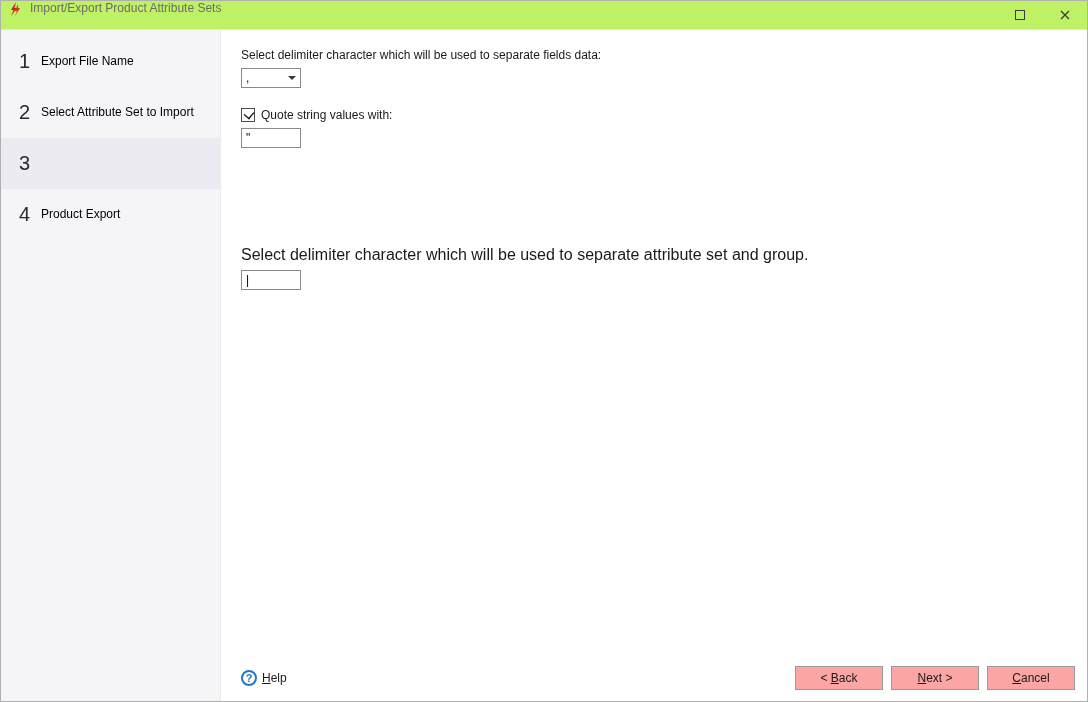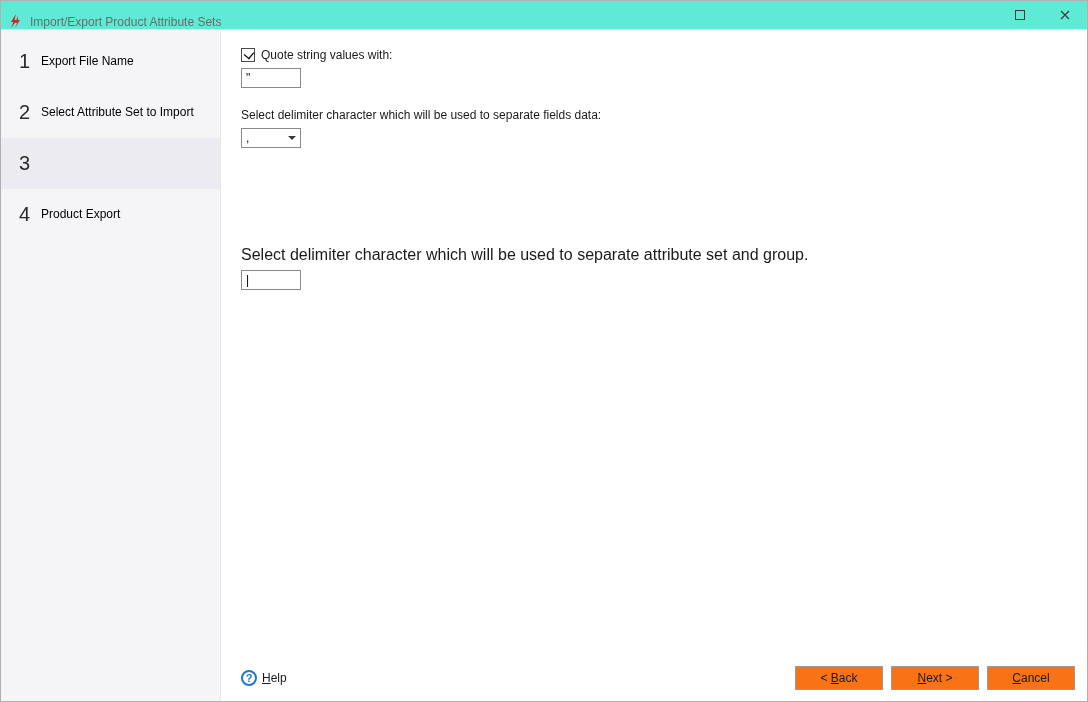--- a/index.html
+++ b/index.html
@@ -16,22 +16,22 @@
       width: 1088px;
       height: 702px;
       border: 1px solid #b0b0b0;
       display: flex;
       flex-direction: column;
       background: #fff;
     }
     .titlebar {
       height: 29px;
       display: flex;
-      align-items: flex-end;
-      background: #5eead4;
+      align-items: flex-start;
+      background: #bef264;
       border-bottom: 1px solid #e4e4e4;
       padding-left: 7px;
     }
     .titlebar .app-icon {
       width: 16px; height: 16px;
       margin-right: 6px;
     }
     .titlebar .title {
       font-size: 12px;
       color: #6b6b6b;
@@ -185,21 +185,21 @@
       font-size: 11px;
       line-height: 12px;
       text-align: center;
     }
     .help .u { text-decoration: underline; }
     .footer .spacer { flex: 1; }
     .btn {
       width: 88px;
       height: 24px;
       border: 1px solid #9a9a9a;
-      background: #f97316;
+      background: #fca5a5;
       font-size: 12px;
       color: #1a1a1a;
       display: inline-flex;
       align-items: center;
       justify-content: center;
       margin-left: 8px;
       cursor: pointer;
     }
     .btn .u { text-decoration: underline; }
   </style>
@@ -248,33 +248,33 @@
       <div class="step">
         <span class="step-num">4</span>
         <span class="step-label">Product Export</span>
       </div>
     </div>
 
     <div class="main">
       <div class="content">
 
         <div class="field-block">
-          <div class="checkbox-row">
-            <span class="chk checked"></span>
-            <span>Quote string values with:</span>
-          </div>
-          <input class="text-input" value="&quot;" style="">
-        </div>
-
-        <div class="field-block">
           <span class="field-label">Select delimiter character which will be used to separate fields data:</span>
           <div class="select-like">
             <span>,</span>
             <span class="caret"></span>
           </div>
+        </div>
+
+        <div class="field-block">
+          <div class="checkbox-row">
+            <span class="chk checked"></span>
+            <span>Quote string values with:</span>
+          </div>
+          <input class="text-input" value="&quot;" style="">
         </div>
 
         <div class="second-section">
           <div class="para">Select delimiter character which will be used to separate attribute set and group.</div>
           <input class="text-input" value="|" style="">
         </div>
 
       </div>
 
       <div class="footer">

